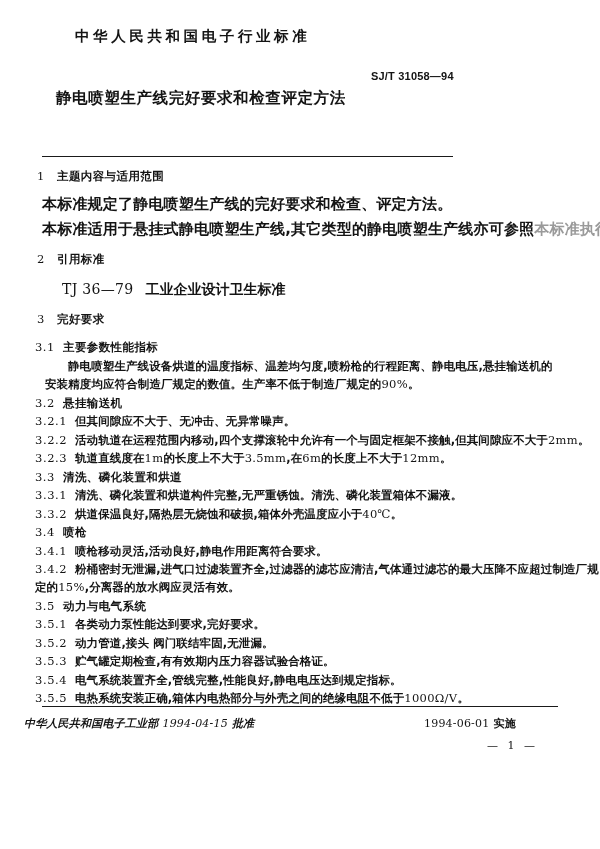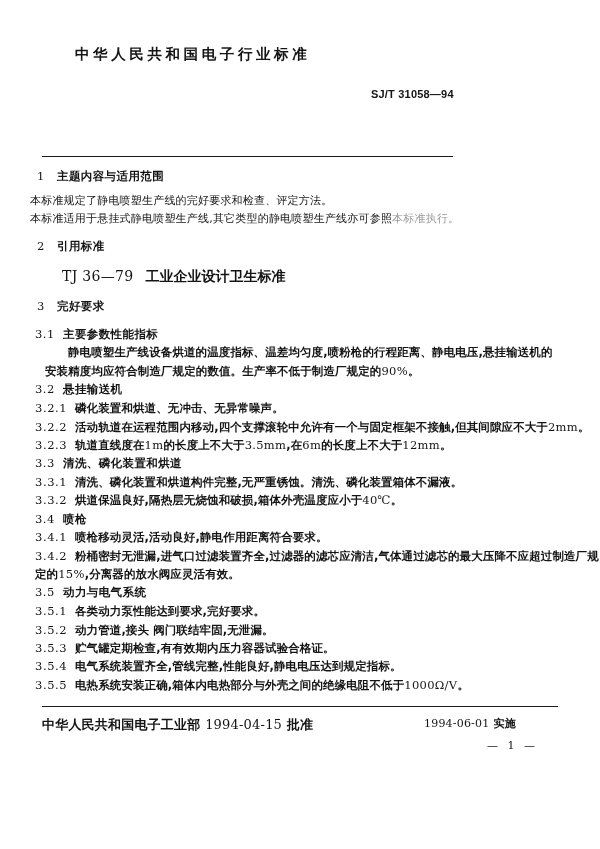--- a/index.html
+++ b/index.html
@@ -20,21 +20,21 @@
     position: absolute;
     top: 0; left: 0;
     width: 600px;
     height: 849px;
     box-sizing: border-box;
   }
 
   
   .doc-header {
     position: absolute;
-    top: 46px;
+    top: 28px;
     left: 0;
     width: 568px;
   }
   .national-standard-line {
     font-size: 14.5px;
     font-weight: bold;
     letter-spacing: 3.6px;
     margin-left: 75px;
     line-height: 1.2;
     white-space: nowrap;
@@ -125,23 +125,23 @@
     font-weight: normal;
     font-family: "DejaVu Serif", "Liberation Serif", serif;
     letter-spacing: 0.6px;
   }
   .clause .body {
     letter-spacing: 0.1px;
   }
 
   
   .para {
-    margin-left: 30px;
-    font-size: 11px;
-    font-weight: normal;
+    margin-left: 42px;
+    font-size: 15px;
+    font-weight: bold;
     line-height: 1.66;
     letter-spacing: 0.2px;
     white-space: nowrap;
   }
   .para.faded-tail .tail { color: #9a9a9a; }
 
   .para-ref {
     margin-left: 62px;
     font-size: 14px;
     font-weight: bold;
@@ -180,25 +180,26 @@
     position: absolute;
     top: 706px;
     left: 42px;
     width: 516px;
     height: 0;
     border-top: 1.6px solid #1a1a1a;
   }
   .footer-approve {
     position: absolute;
     top: 716px;
-    left: 42px;
-    font-size: 13px;
+    left: 24px;
+    font-size: 11px;
     font-weight: bold;
     letter-spacing: 0.2px;
     white-space: nowrap;
+    font-style: italic;
   }
   .footer-approve .d {
     font-family: "DejaVu Serif", "Liberation Serif", serif;
     font-weight: normal;
   }
   .footer-effective {
     position: absolute;
     top: 716px;
     left: 424px;
     font-size: 11px;
@@ -221,20 +222,21 @@
   }
 </style>
 </head>
 <body>
 
 <div class="page">
 
   <div class="doc-header">
     <div class="national-standard-line">中华人民共和国电子行业标准</div>
     <div class="std-number">SJ/T 31058—94</div>
+    <div class="doc-title">静电喷塑生产线完好要求和检查评定方法</div>
   </div>
 
   <div class="header-rule"></div>
 
   <div class="body-area">
 
     <div class="h1-line">
       <span class="num">1</span>
       <span class="txt">主题内容与适用范围</span>
     </div>
@@ -261,21 +263,21 @@
       <span class="num">3.1</span>
       <span class="txt">主要参数性能指标</span>
     </div>
     <div class="flow indent2"><span>静电喷塑生产线设备烘道的温度指标、温差均匀度,喷粉枪的行程距离、静电电压,悬挂输送机的安装精度均应符合制造厂规定的数值。生产率不低于制造厂规定的</span><span class="mono">90%</span><span>。</span></div>
 
     <div class="h2-line">
       <span class="num">3.2</span>
       <span class="txt">悬挂输送机</span>
     </div>
 
-    <div class="clause"><span class="num">3.2.1</span><span class="body">磷化装置和烘道、无冲击、无异常噪声。</span></div>
+    <div class="clause"><span class="num">3.2.1</span><span class="body">但其间隙应不大于、无冲击、无异常噪声。</span></div>
 
     <div class="clause"><span class="num">3.2.2</span><span class="body"><span>活动轨道在运程范围内移动,四个支撑滚轮中允许有一个与固定框架不接触,但其间隙应不大于</span><span class="mono">2mm</span><span>。</span></span></div>
 
     <div class="clause"><span class="num">3.2.3</span><span class="body"><span>轨道直线度在</span><span class="mono">1m</span><span>的长度上不大于</span><span class="mono">3.5mm</span><span>,在</span><span class="mono">6m</span><span>的长度上不大于</span><span class="mono">12mm</span><span>。</span></span></div>
 
 
     <div class="h2-line">
       <span class="num">3.3</span>
       <span class="txt">清洗、磷化装置和烘道</span>
     </div>

